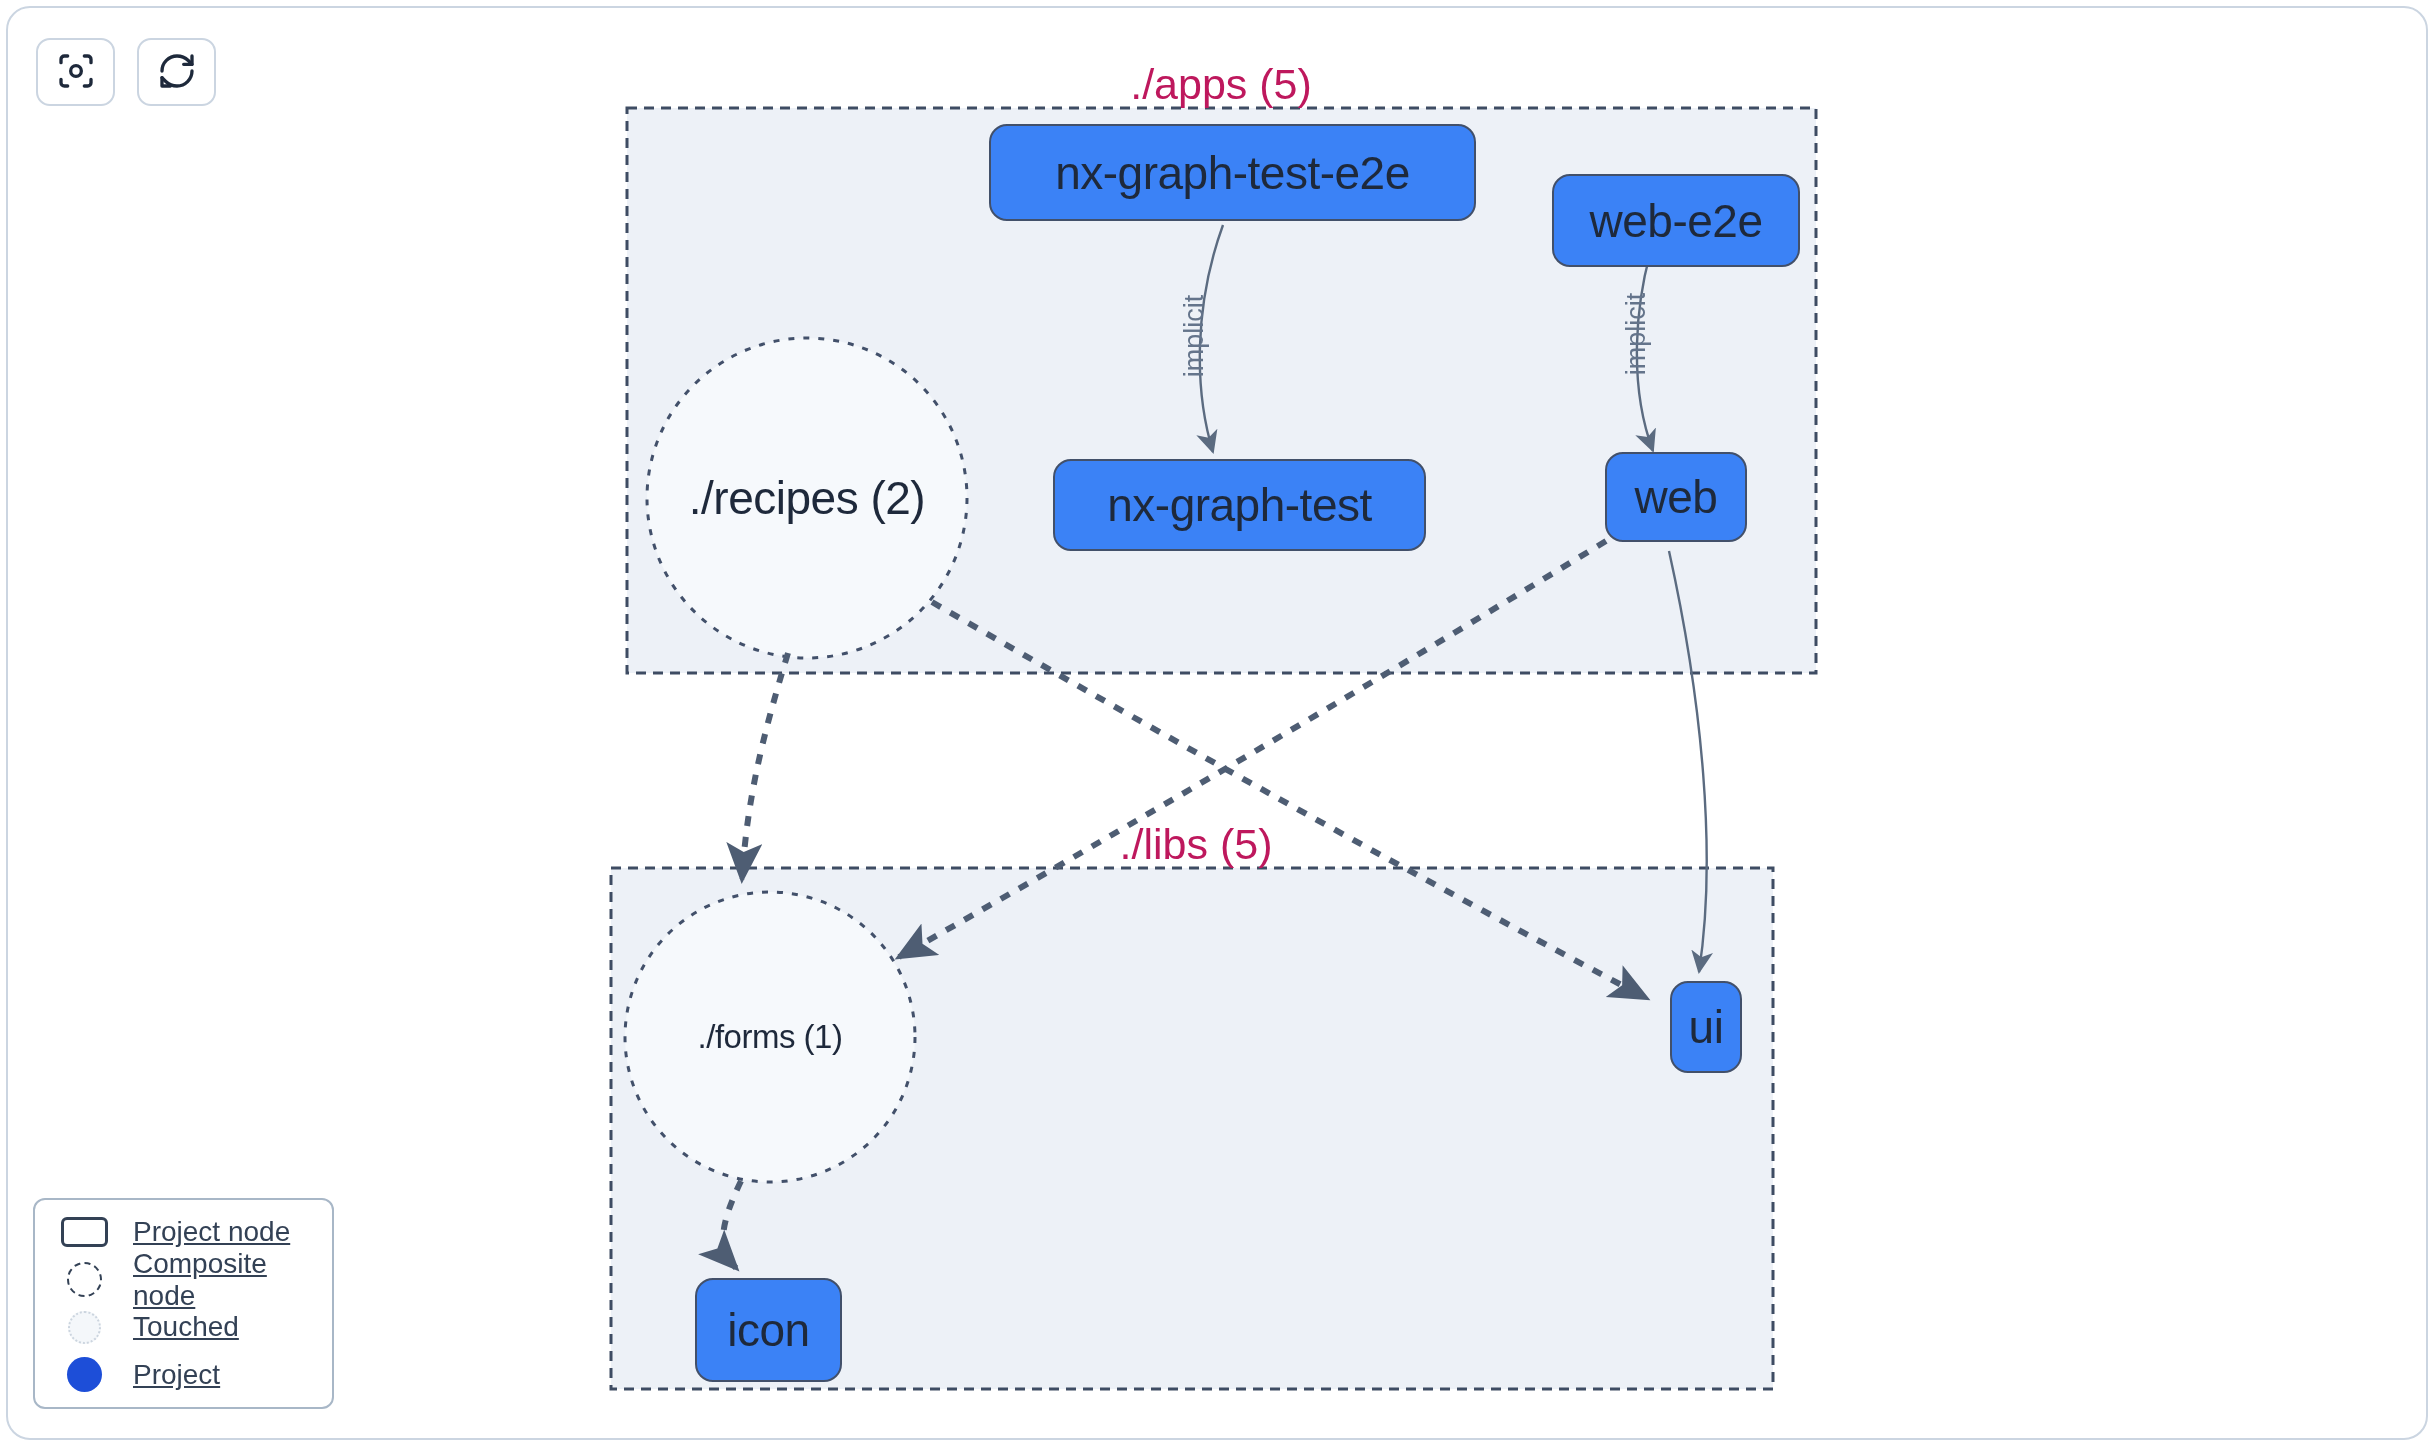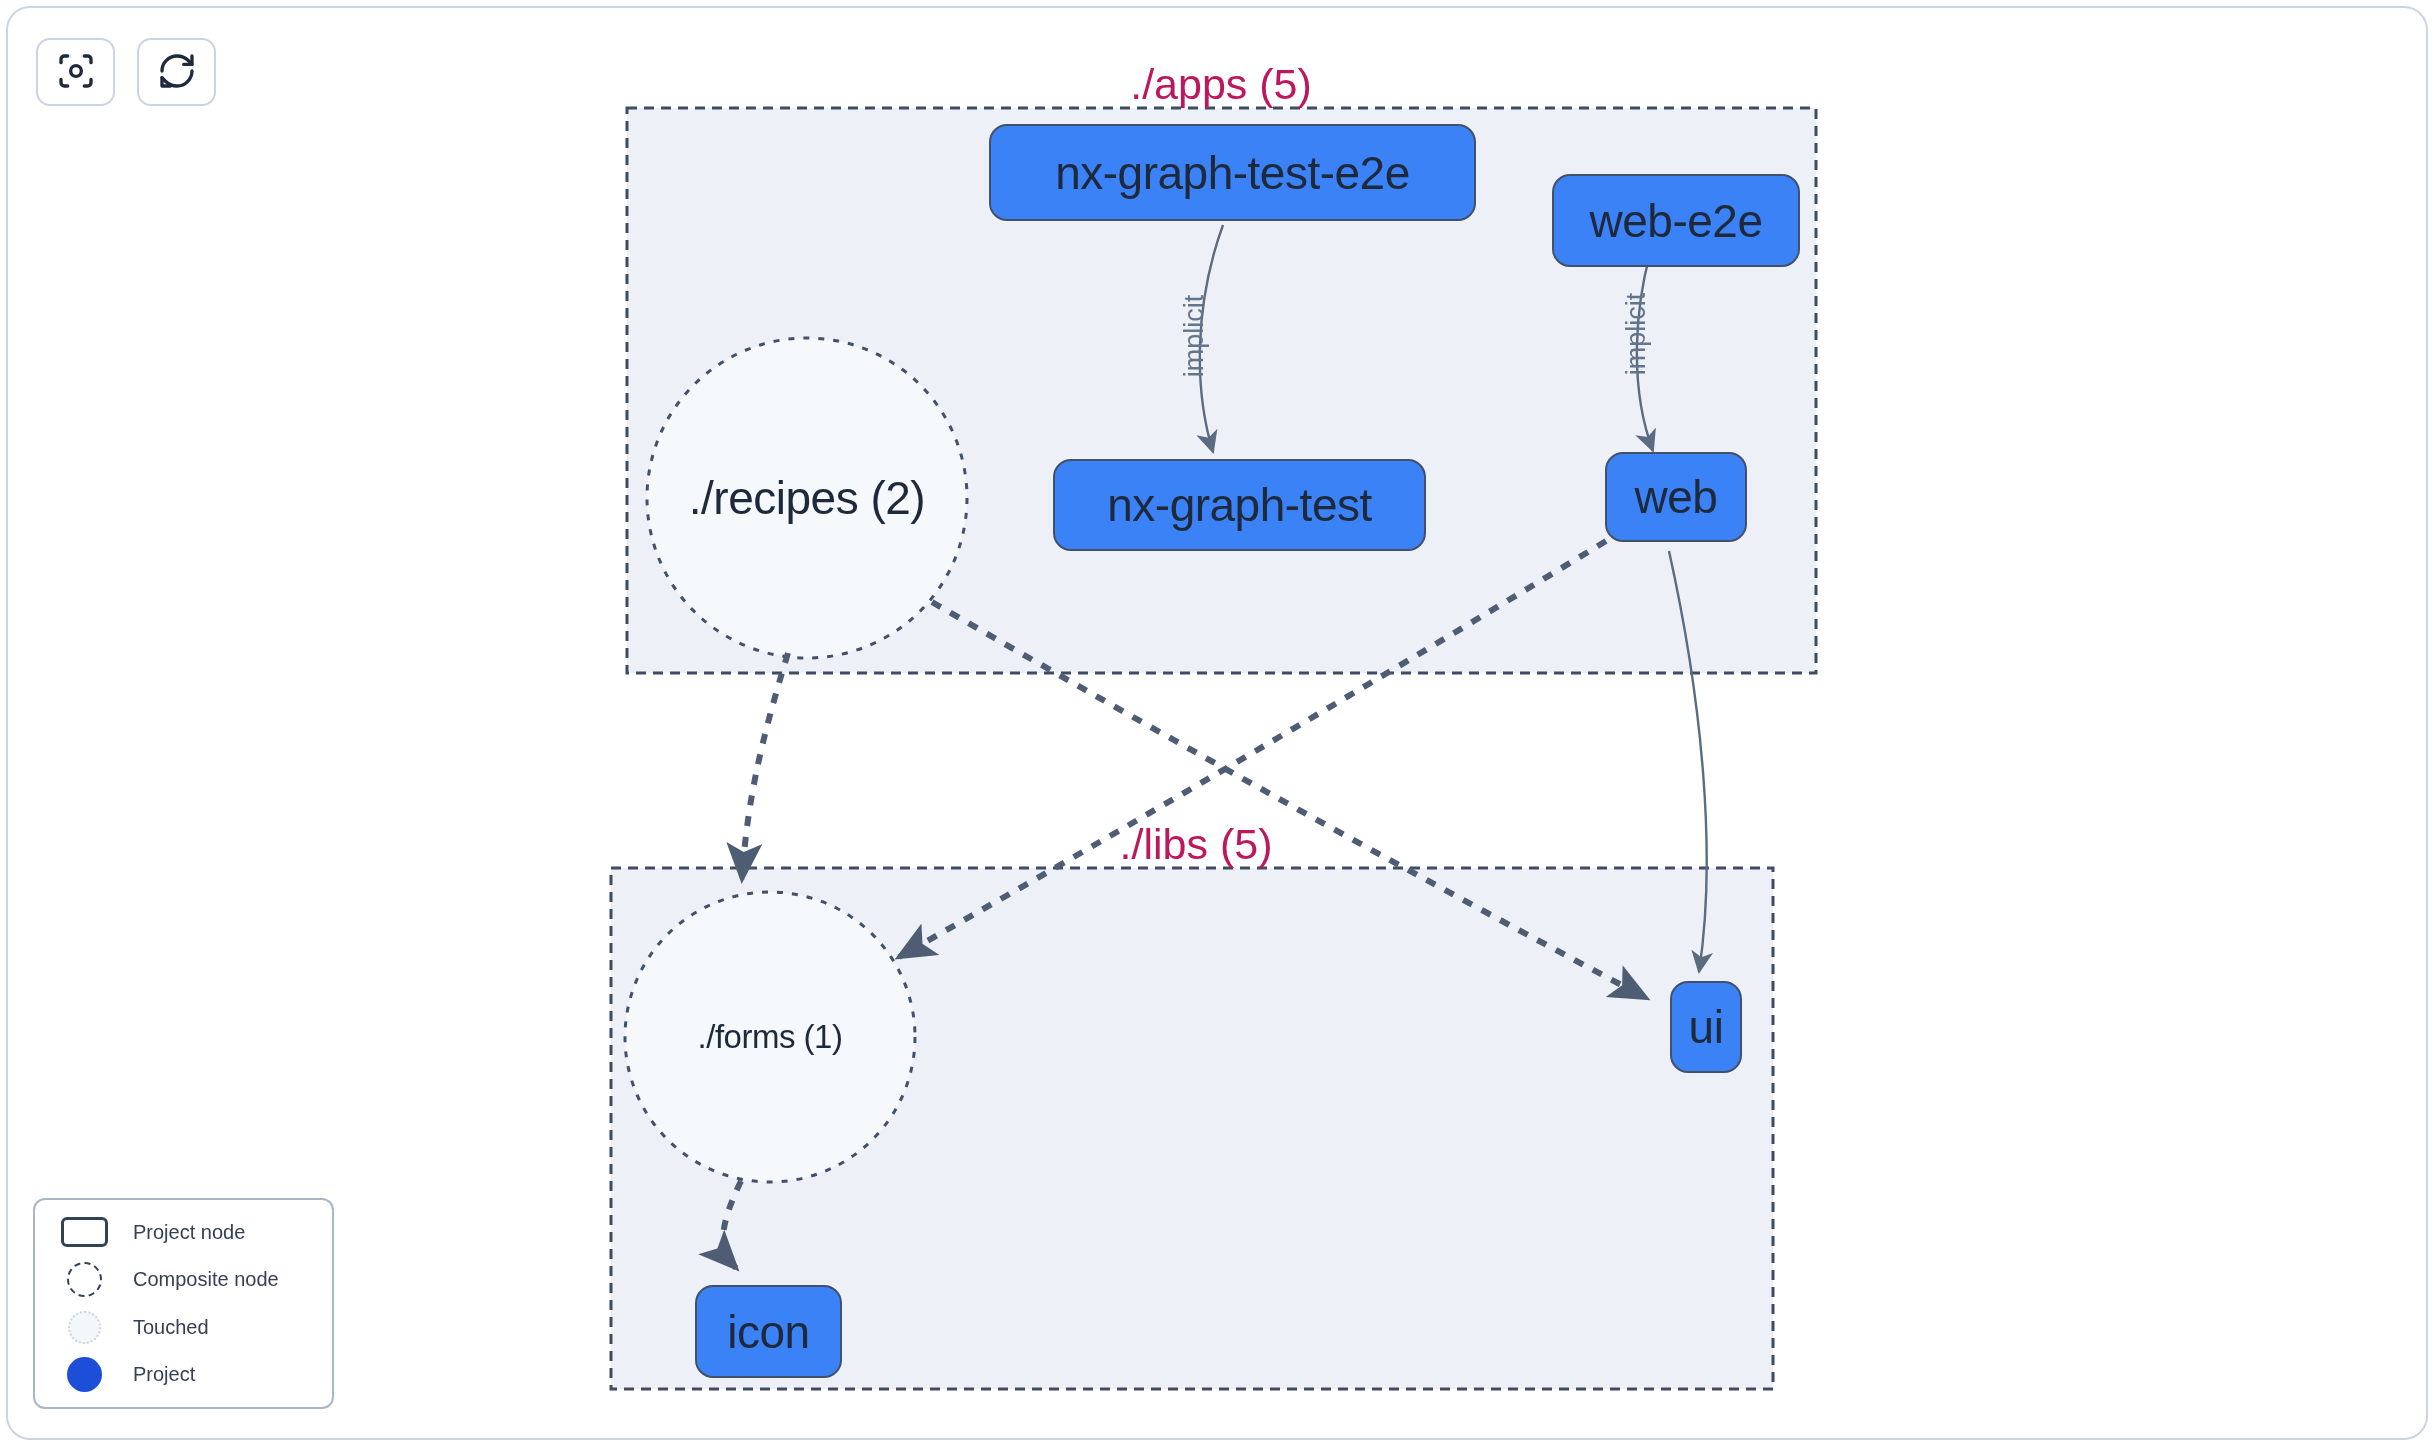--- a/index.html
+++ b/index.html
@@ -21,21 +21,21 @@
   .tool-btn{width:79px;height:68px;background:#ffffff;border:2px solid #cbd5e1;
             border-radius:14px;display:flex;align-items:center;justify-content:center;
             cursor:pointer;padding:0;}
   .tool-btn svg{width:40px;height:40px;stroke:#1e293b;fill:none;
                 stroke-width:2;stroke-linecap:round;stroke-linejoin:round;}
   .legend{position:absolute;left:33px;top:1198px;width:301px;height:211px;z-index:6;
           background:#ffffff;border:2px solid #a8b7c7;border-radius:12px;box-sizing:border-box;
           display:flex;flex-direction:column;justify-content:space-evenly;padding:8px 0;}
   .legend-row{display:flex;align-items:center;height:46px;}
   .legend-swatch-cell{width:98px;display:flex;align-items:center;justify-content:center;flex:none;}
-  .legend-label{font-size:20px;color:#334155;}
+  .legend-label{font-size:28px;color:#334155;text-decoration:underline;}
   .sw-project{width:47px;height:30px;border:3px solid #334155;border-radius:6px;
               background:#ffffff;box-sizing:border-box;}
   .sw-composite{width:35px;height:35px;border:2.5px dashed #334155;border-radius:50%;
                 background:#ffffff;box-sizing:border-box;}
   .sw-affected{width:33px;height:33px;border:2px dotted #ccd5df;border-radius:50%;
                background:#f4f7fa;box-sizing:border-box;}
   .sw-touched{width:35px;height:35px;border-radius:50%;background:#1d4ed8;}
   
   .group-rect{fill:#edf1f7;stroke:#3e4c63;stroke-width:3;stroke-dasharray:10 7;}
   .composite-circle{fill:#f6f9fc;stroke:#42506a;stroke-width:3;stroke-dasharray:6 9;cursor:pointer;}
@@ -74,21 +74,21 @@
   </svg>
 
 <div id="nodes-layer">
     <div class="node" style="left: 989px; top: 124px; width: 487px; height: 97px;">nx-graph-test-e2e</div>
     <div class="node" style="left: 1552px; top: 126px; width: 248px; height: 93px; margin-top: 48px;">web-e2e</div>
     <div class="node composite" style="left: 647px; top: 338px; height: 320px; width: 320px;">./recipes (2)</div>
     <div class="node" style="left: 1053px; top: 459px; width: 373px; height: 92px;">nx-graph-test</div>
     <div class="node" style="left: 1605px; top: 452px; width: 142px; height: 90px;">web</div>
     <div class="node composite small-label" style="left: 625px; top: 892px; height: 290px; width: 290px;">./forms (1)</div>
     <div class="node" style="left: 1670px; top: 981px; width: 72px; height: 92px;">ui</div>
-    <div class="node" style="left: 695px; top: 1278px; width: 147px; height: 93px; margin-top: 7px;">icon</div>
+    <div class="node" style="left: 695px; top: 1278px; width: 147px; height: 104px;">icon</div>
   </div>
 
 <div class="group-label" id="label-apps" style="left: 1221px; top: 60px;">./apps (5)</div>
 <div class="group-label" id="label-libs" style="left: 1196px; top: 820px;">./libs (5)</div>
 
 <div class="toolbar">
   <button class="tool-btn">
     <span>
       <svg viewBox="0 0 24 24" style="width:40px;height:40px;stroke:#1e293b;fill:none;stroke-width:2;stroke-linecap:round;stroke-linejoin:round;">
         <circle cx="12" cy="12" r="3.2"></circle>

